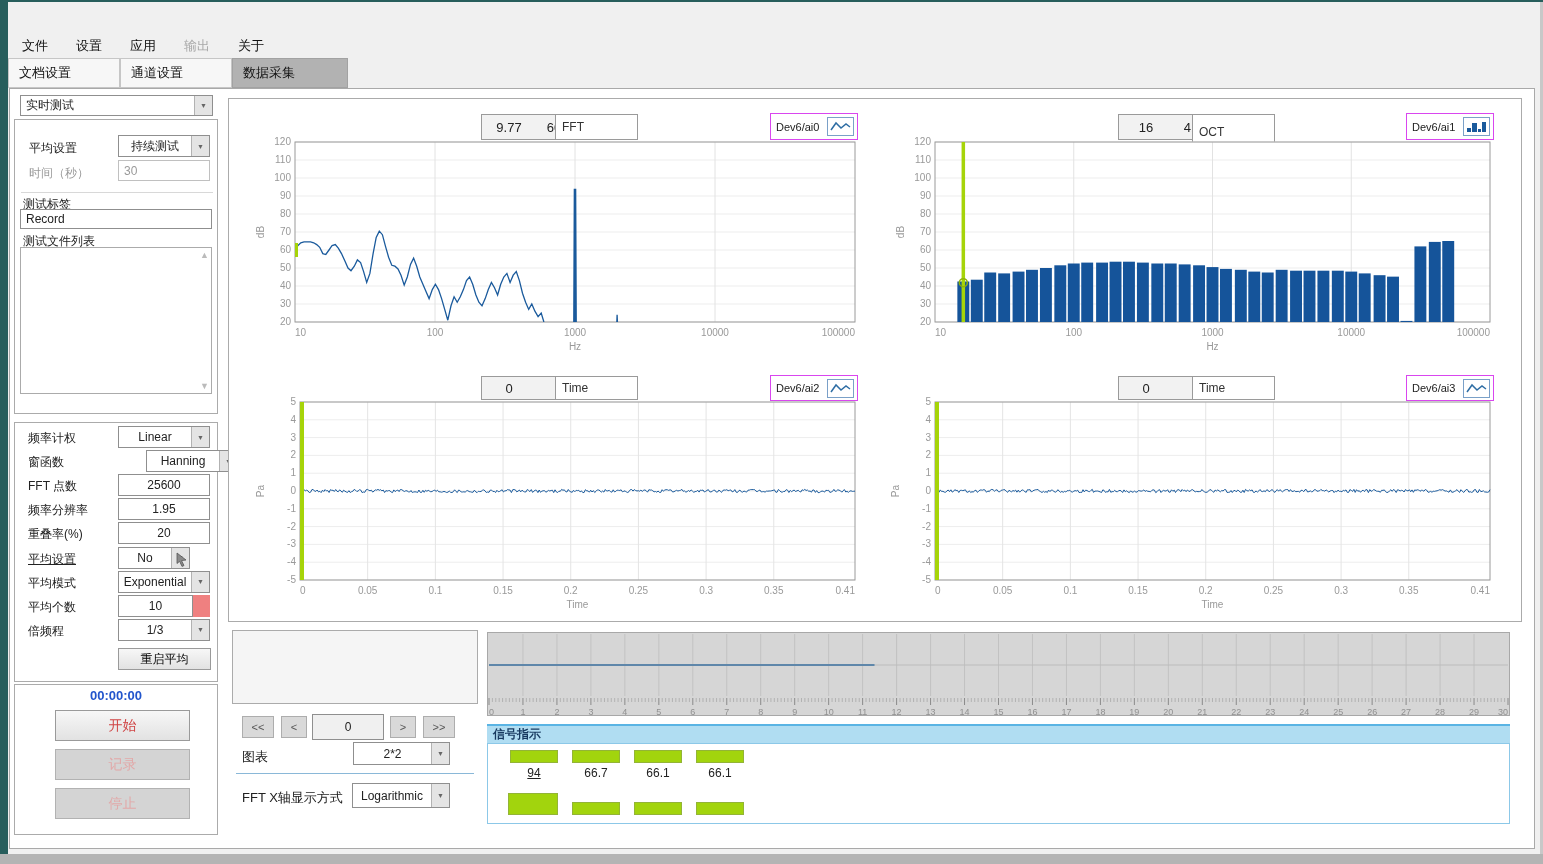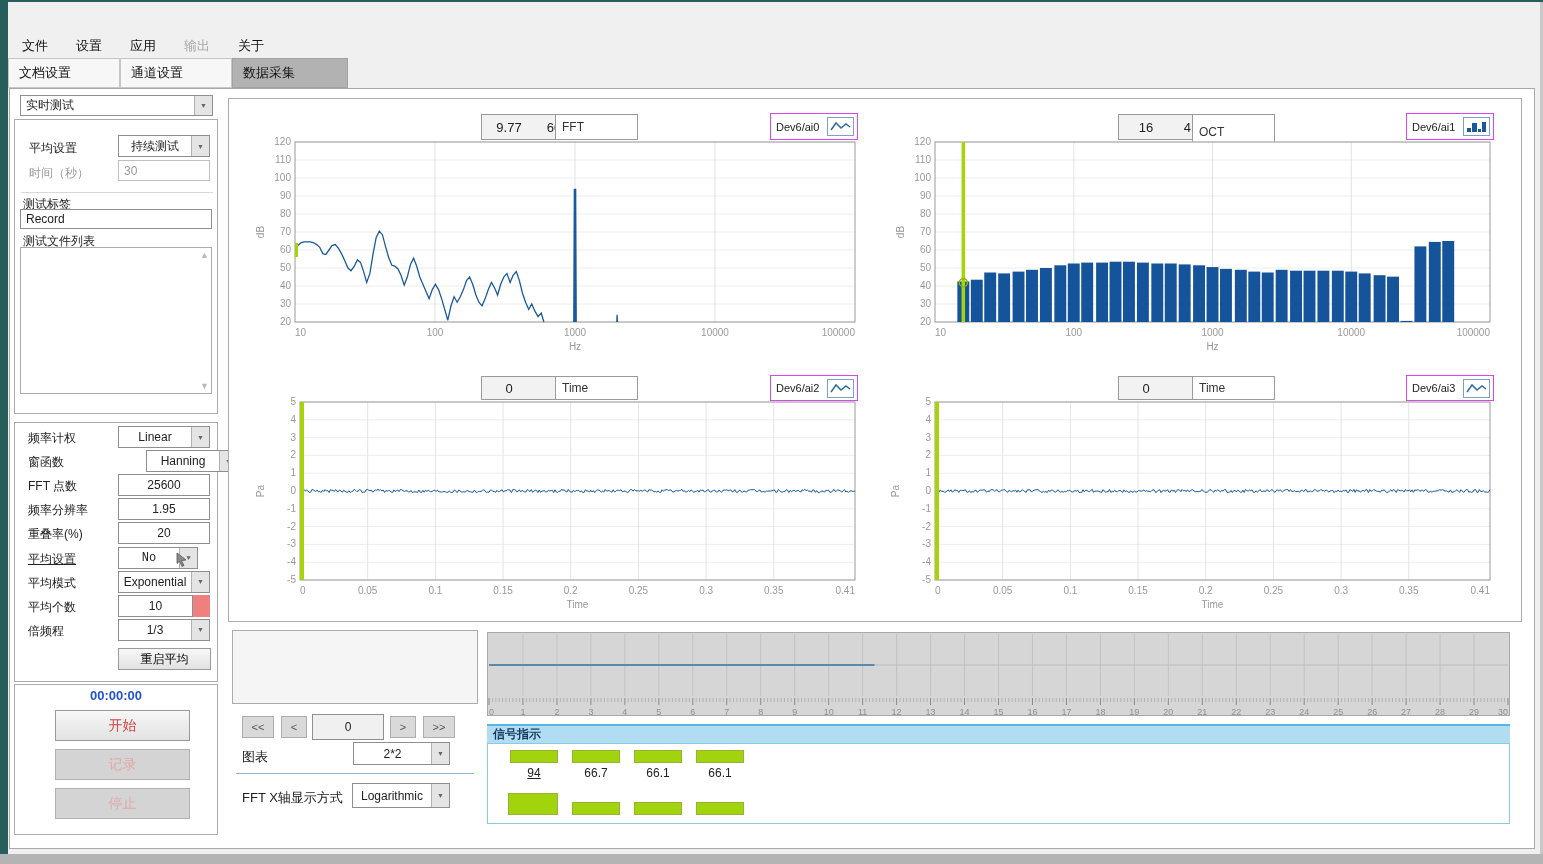--- a/index.html
+++ b/index.html
@@ -123,21 +123,21 @@
         <div class="val">Hanning</div>
         <div class="dbtn">▼</div>
       </div>
       <div class="abs lbl" style="left: 28px; top: 476.2px;">FFT 点数</div>
       <div class="abs tinput" style="left: 118px; top: 472.2px; width: 92px; height: 22px;">25600</div>
       <div class="abs lbl" style="left: 28px; top: 500.3px;">频率分辨率</div>
       <div class="abs tinput" style="left: 118px; top: 496.3px; width: 92px; height: 22px;">1.95</div>
       <div class="abs lbl" style="left: 28px; top: 524.4px;">重叠率(%)</div>
       <div class="abs tinput" style="left: 118px; top: 520.4px; width: 92px; height: 22px;">20</div>
       <div class="abs lbl" style="left: 28px; top: 548.5px; text-decoration: underline;">平均设置</div>
-      <div class="abs combo" style="left: 118px; top: 544.5px; width: 80px; height: 22px; font-family: Liberation Mono, monospace;">
+      <div class="abs combo" style="left: 118px; top: 544.5px; width: 72px; height: 22px;">
         <div class="val">No</div>
         <div class="dbtn">▼</div>
       </div>
       <div class="abs lbl" style="left: 28px; top: 572.6px;">平均模式</div>
       <div class="abs combo" style="left: 118px; top: 568.6px; width: 92px; height: 22px;">
         <div class="val">Exponential</div>
         <div class="dbtn">▼</div>
       </div>
       <div class="abs lbl" style="left: 28px; top: 596.7px;">平均个数</div>
       <div class="abs tinput" style="left: 118px; top: 592.7px; width: 75px; height: 22px;">10</div>

